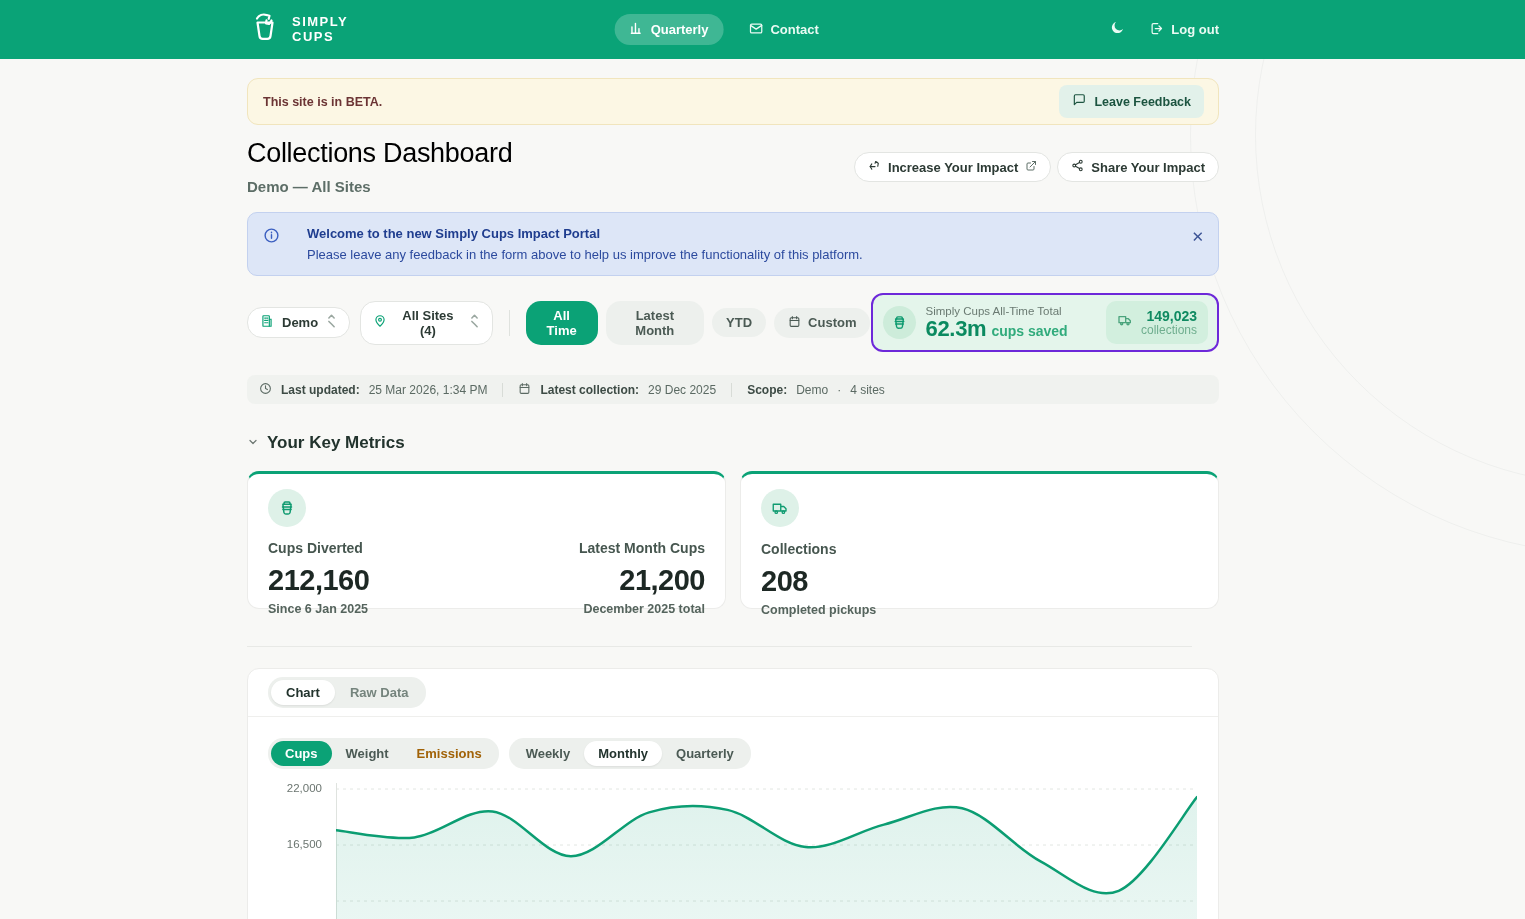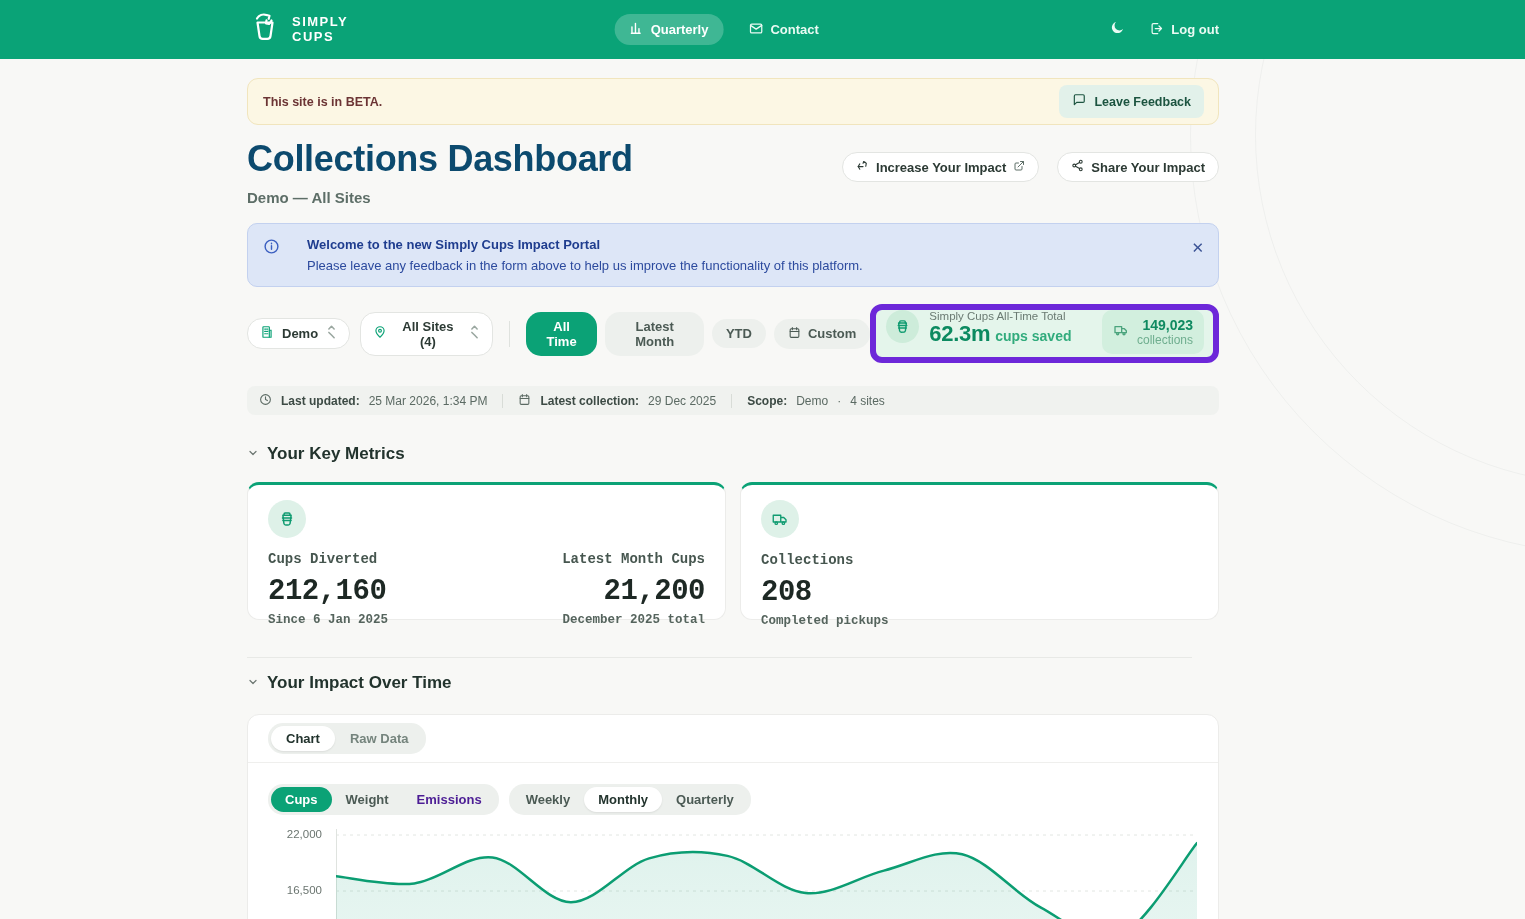--- a/index.html
+++ b/index.html
@@ -24,61 +24,61 @@
   
   .shell { position:relative; z-index:2; width:972px; margin-left:247px; padding-top:19px; }
 
   
   .beta-banner { height:47px; background:#fcf7e4; border:1px solid #f1e5bd; border-radius:11px; display:flex; align-items:center; justify-content:space-between; padding:0 14px 0 15px; }
   .beta-text { color:#6b3434; font-size:12.5px; font-weight:bold; }
   .feedback-btn { display:flex; align-items:center; gap:8px; background:#e2f1ea; color:#1c5440; border:none; border-radius:8px; padding:8px 13px; font-size:12.5px; font-weight:bold; font-family:inherit; cursor:pointer; }
 
   
   .title-row { display:flex; justify-content:space-between; margin-top:13px; }
-  .page-title { font-size:36px; font-weight:bold; letter-spacing:-0.3px; color:#0c4a6e; }
+  .page-title { font-size:27px; font-weight:normal; letter-spacing:-0.3px; color:#000000; }
   .page-subtitle { margin-top:9px; font-size:15px; font-weight:bold; color:#5d6e67; }
-  .title-actions { display:flex; gap:18px; align-items:flex-start; margin-top:14px; }
+  .title-actions { display:flex; gap:6px; align-items:flex-start; margin-top:14px; }
   .pill-btn { display:flex; align-items:center; gap:7px; background:#fff; border:1px solid #e3e5e2; border-radius:15px; padding:6px 13px; font-size:13px; font-weight:bold; color:#2c3a34; font-family:inherit; cursor:pointer; }
 
   
   .welcome-banner { position:relative; margin-top:17px; background:#dde6f7; border:1px solid #c3d1ef; border-radius:10px; padding:13px 40px 13px 15px; display:flex; gap:27px; }
   .welcome-title { color:#1f3d8f; font-size:13px; font-weight:bold; }
   .welcome-body { color:#2c4a9e; font-size:13px; margin-top:6px; }
   .welcome-close { position:absolute; right:14px; top:16px; background:none; border:none; color:#3c5496; font-size:15px; cursor:pointer; line-height:1; font-family:inherit; }
   .info-ic { flex:0 0 auto; margin-top:1px; }
 
   
   .filter-row { margin-top:17px; display:flex; align-items:center; justify-content:space-between; }
   .filter-left { display:flex; align-items:center; gap:10px; }
   .select-btn { display:flex; align-items:center; gap:8px; background:#fff; border:1px solid #e3e5e2; border-radius:15px; padding:6px 12px; font-size:13px; font-weight:bold; color:#2c3a34; font-family:inherit; cursor:pointer; }
   .vdiv { width:1px; height:26px; background:#dfe2de; margin:0 6px; }
   .range-group { display:flex; align-items:center; gap:8px; }
   .range-pill { border:none; background:#edf0ed; color:#4b5a54; border-radius:15px; padding:7px 14px; font-size:13px; font-weight:bold; font-family:inherit; cursor:pointer; display:flex; align-items:center; gap:7px; }
   .range-pill.active { background:#0ba276; color:#fff; }
 
-  .alltime-card { width:360px; height:59px; background:#e4f5eb; border:6px solid #6d28d9; border-radius:12px; display:flex; align-items:flex-start; padding:0 9px 0 10px; gap:10px; }
+  .alltime-card { width:360px; height:59px; background:#e4f5eb; border:2px solid #6d28d9; border-radius:12px; display:flex; align-items:center; padding:0 9px 0 10px; gap:10px; }
   .alltime-icon { width:33px; height:33px; border-radius:50%; background:#cdecda; display:flex; align-items:center; justify-content:center; }
   .alltime-label { font-size:11.5px; color:#6a7a72; }
   .alltime-value { font-size:22px; font-weight:bold; color:#0b8a60; letter-spacing:-0.3px; line-height:1.05; }
   .alltime-unit { font-size:14px; font-weight:bold; color:#31ab7c; margin-left:5px; }
   .collections-box { margin-left:auto; background:#d2efde; border-radius:10px; padding:7px 11px; display:flex; align-items:center; gap:8px; }
   .collections-num { font-size:14px; font-weight:bold; color:#0f8a61; text-align:right; line-height:1.2; }
   .collections-sub { font-size:12px; color:#6fae8f; text-align:right; line-height:1.1; }
 
   
   .status-bar { margin-top:23px; height:29px; background:#f0f2ef; border-radius:8px; display:flex; align-items:center; padding:0 12px; font-size:12px; color:#5b6a63; gap:9px; }
   .status-strong { font-weight:bold; color:#3d4b45; }
   .status-sep { width:1px; height:14px; background:#d8dcd7; margin:0 6px; }
 
   
   .section-head { display:flex; align-items:center; gap:8px; margin-top:29px; cursor:pointer; }
   .section-title { font-size:17px; font-weight:bold; color:#22332d; }
 
   .cards-row { display:flex; gap:14px; margin-top:18px; }
-  .metric-card { background:#fff; border:1px solid #ececea; border-top:3px solid #0ba276; border-radius:12px; height:138px; padding:15px 20px; flex:1;font-family:Liberation Mono, monospace; }
+  .metric-card { background:#fff; border:1px solid #ececea; border-top:3px solid #0ba276; border-radius:12px; height:138px; padding:15px 20px; flex:1; }
   .icon-circle { width:38px; height:38px; border-radius:50%; background:#def1e8; display:flex; align-items:center; justify-content:center; }
   .metric-cols { display:flex; justify-content:space-between; margin-top:13px; }
   .metric-col.right { text-align:right; }
   .metric-label { font-size:14px; font-weight:bold; color:#46564f; }
   .metric-value { font-size:29px; font-weight:bold; color:#1d2824; letter-spacing:-0.5px; margin-top:9px; line-height:1.1; }
   .metric-sub { font-size:12.5px; font-weight:bold; color:#55645d; margin-top:5px; }
   .metric-card.single .metric-label { margin-top:14px; }
 
   .hdivider { height:1px; background:#e8e9e6; margin-top:37px; width:945px; }
 
@@ -87,21 +87,21 @@
   .impact-tabs-row { padding:8px 20px; border-bottom:1px solid #efefed; }
   .tab-group { display:inline-flex; background:#edf0ed; border-radius:15px; padding:3px; }
   .tab-pill { border:none; background:transparent; color:#75847d; font-size:13px; font-weight:bold; padding:5px 15px; border-radius:13px; cursor:pointer; font-family:inherit; }
   .tab-pill.active { background:#fff; color:#22332d; box-shadow:0 1px 2px rgba(0,0,0,0.08); }
   .chart-body { padding:21px 20px 0 20px; }
   .controls-row { display:flex; gap:10px; }
   .seg-group { display:inline-flex; background:#edf0ed; border-radius:15px; padding:3px; }
   .seg-pill { border:none; background:transparent; color:#4b5a54; font-size:13px; font-weight:bold; padding:5px 14px; border-radius:13px; cursor:pointer; font-family:inherit; }
   .seg-pill.active-green { background:#0ba276; color:#fff; }
   .seg-pill.active-white { background:#fff; color:#22332d; box-shadow:0 1px 2px rgba(0,0,0,0.08); }
-  .seg-pill.disabled { color:#4c1d95; cursor:default; }
+  .seg-pill.disabled { color:#a16207; cursor:default; }
 
   .chart-wrap { position:relative; margin-top:8px; height:250px; }
   .y-labels { position:absolute; left:0; top:0; width:54px; }
   .y-label { position:absolute; right:0; font-size:11.5px; color:#6b7570; width:54px; text-align:right; }
   #impact-chart-svg { position:absolute; left:68px; top:0; }
 </style>
 </head>
 <body>
 
 <div class="decor-circle c1"></div>
@@ -371,28 +371,20 @@
           </svg>
       </div>
       <div class="metric-label">Collections</div>
       <div class="metric-value">208</div>
       <div class="metric-sub">Completed pickups</div>
     </div>
   </div>
 
   <div class="hdivider"></div>
 
-  <div class="section-head" style="margin-top:15px;">
-    <span>
-      <svg width="12" height="12" viewBox="0 0 24 24" fill="none" stroke="#6b7570" stroke-width="2.4" stroke-linecap="round" stroke-linejoin="round">
-          <path d="M6 9l6 6 6-6"></path>
-        </svg>
-    </span>
-    <span class="section-title">Your Impact Over Time</span>
-  </div>
 
   <div class="impact-card">
     <div class="impact-tabs-row">
       <div class="tab-group">
         <button class="tab-pill active">Chart</button>
         <button class="tab-pill">Raw Data</button>
       </div>
     </div>
     <div class="chart-body">
       <div class="controls-row">

